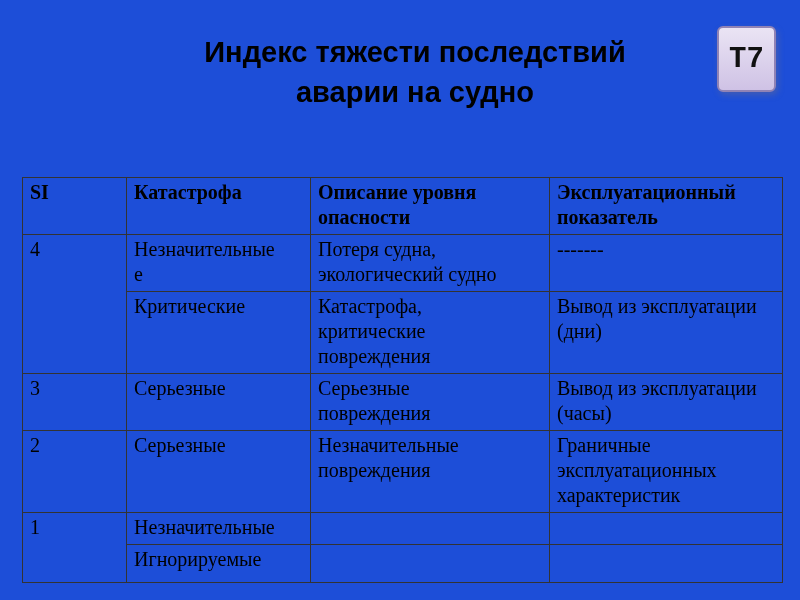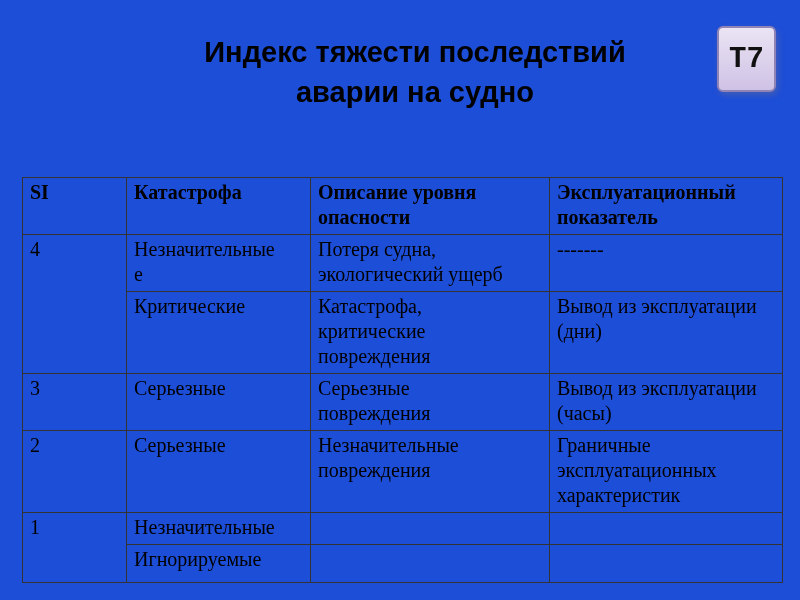--- a/index.html
+++ b/index.html
@@ -103,21 +103,21 @@
           <th>Эксплуатационный
 показатель</th>
         </tr>
       </thead>
     <tbody>
         <tr>
           <td rowspan="2" class="al-c">4</td>
           <td>Незначительные
 е</td>
           <td>Потеря судна,
-экологический ущерб</td>
+экологический судно</td>
           <td class="va-m">-------</td>
         </tr>
         <tr>
           <td>Критические</td>
           <td>Катастрофа,
 критические
 повреждения</td>
           <td>Вывод из эксплуатации
 (дни)</td>
         </tr>

